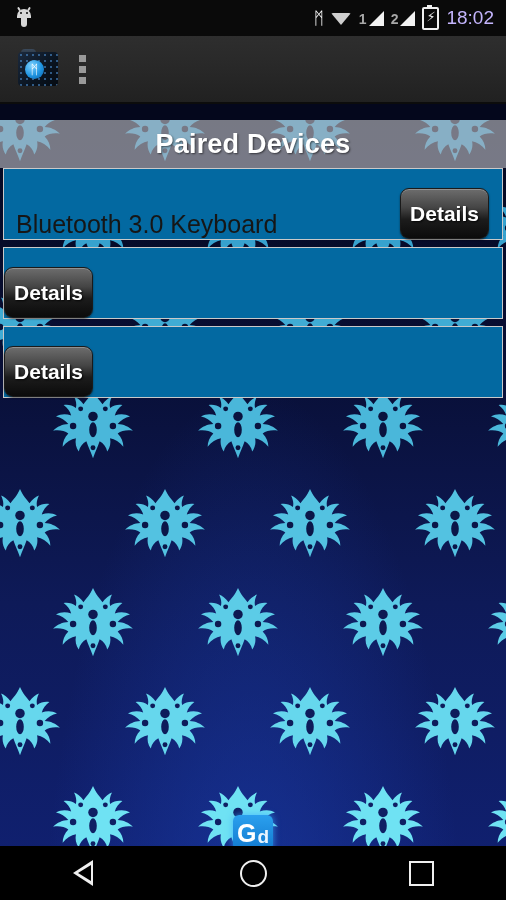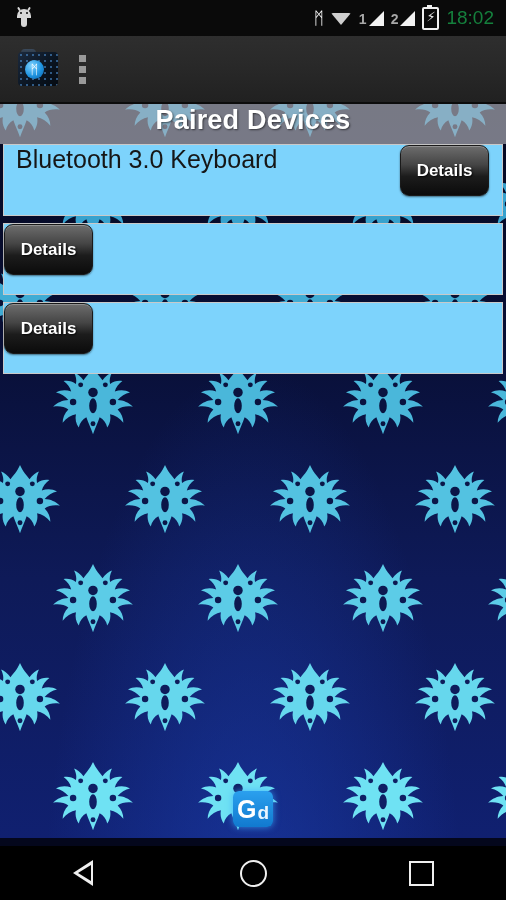--- a/index.html
+++ b/index.html
@@ -129,21 +129,21 @@
     position: absolute;
     left: 1px; top: 0px;
     width: 11px;
     text-align: center;
     font-size: 13px;
     line-height: 15px;
     color: #f0f0f0;
     font-family: "DejaVu Sans", sans-serif;
   }
   .clock {
-    color: #15803d;
+    color: #c4b5fd;
     font-size: 19px;
     font-weight: normal;
     letter-spacing: 0px;
     text-align: right;
   }
 
   
   #actionbar {
     position: absolute;
     left: 0; top: 36px;
@@ -207,21 +207,21 @@
   }
   .overflow span {
     display: block;
     width: 7px; height: 7px;
     background: #9a9a9a;
   }
 
   
   #content {
     position: absolute;
-    left: 0; top: 96px;
+    left: 0; top: 120px;
     width: 506px;
     height: 742px;
     overflow: hidden;
   }
   #bg {
     position: absolute;
     inset: 0;
     background-color: #0a1038;
     background-image:
       radial-gradient(ellipse 60% 120% at 50% 120%, rgba(30,70,190,.55) 0%, rgba(10,16,56,0) 70%),
@@ -261,45 +261,45 @@
   
   #list {
     position: absolute;
     left: 0; top: 48px;
     width: 506px;
     z-index: 6;
   }
   .card {
     margin: 0 3px 7px 3px;
     height: 72px;
-    background: #7dd3fc;
+    background: #0369a1;
     border: 1px solid #c9c9c9;
     display: flex;
-    align-items: flex-start;
+    align-items: flex-end;
     box-sizing: border-box;
   }
   .card .dev-name {
     flex: 1;
     padding-left: 12px;
     color: #161616;
     font-size: 25px;
     font-weight: normal;
     white-space: nowrap;
     overflow: hidden;
     text-overflow: ellipsis;
   }
   .details-btn {
     margin-right: 13px;
     width: 89px;
     height: 51px;
     border-radius: 9px;
     border: 1px solid #1a1a1a;
     background: linear-gradient(to bottom, #6d6d6d 0%, #454545 38%, #1c1c1c 62%, #0b0b0b 100%);
     color: #ffffff;
-    font-size: 17px;
+    font-size: 21px;
     font-weight: bold;
     display: flex;
     align-items: center;
     justify-content: center;
     text-shadow: 1px 1px 2px rgba(0,0,0,.85);
     box-shadow: inset 0 1px 0 rgba(255,255,255,.25), 0 1px 2px rgba(0,0,0,.5);
     cursor: pointer;
     box-sizing: border-box;
   }
 

